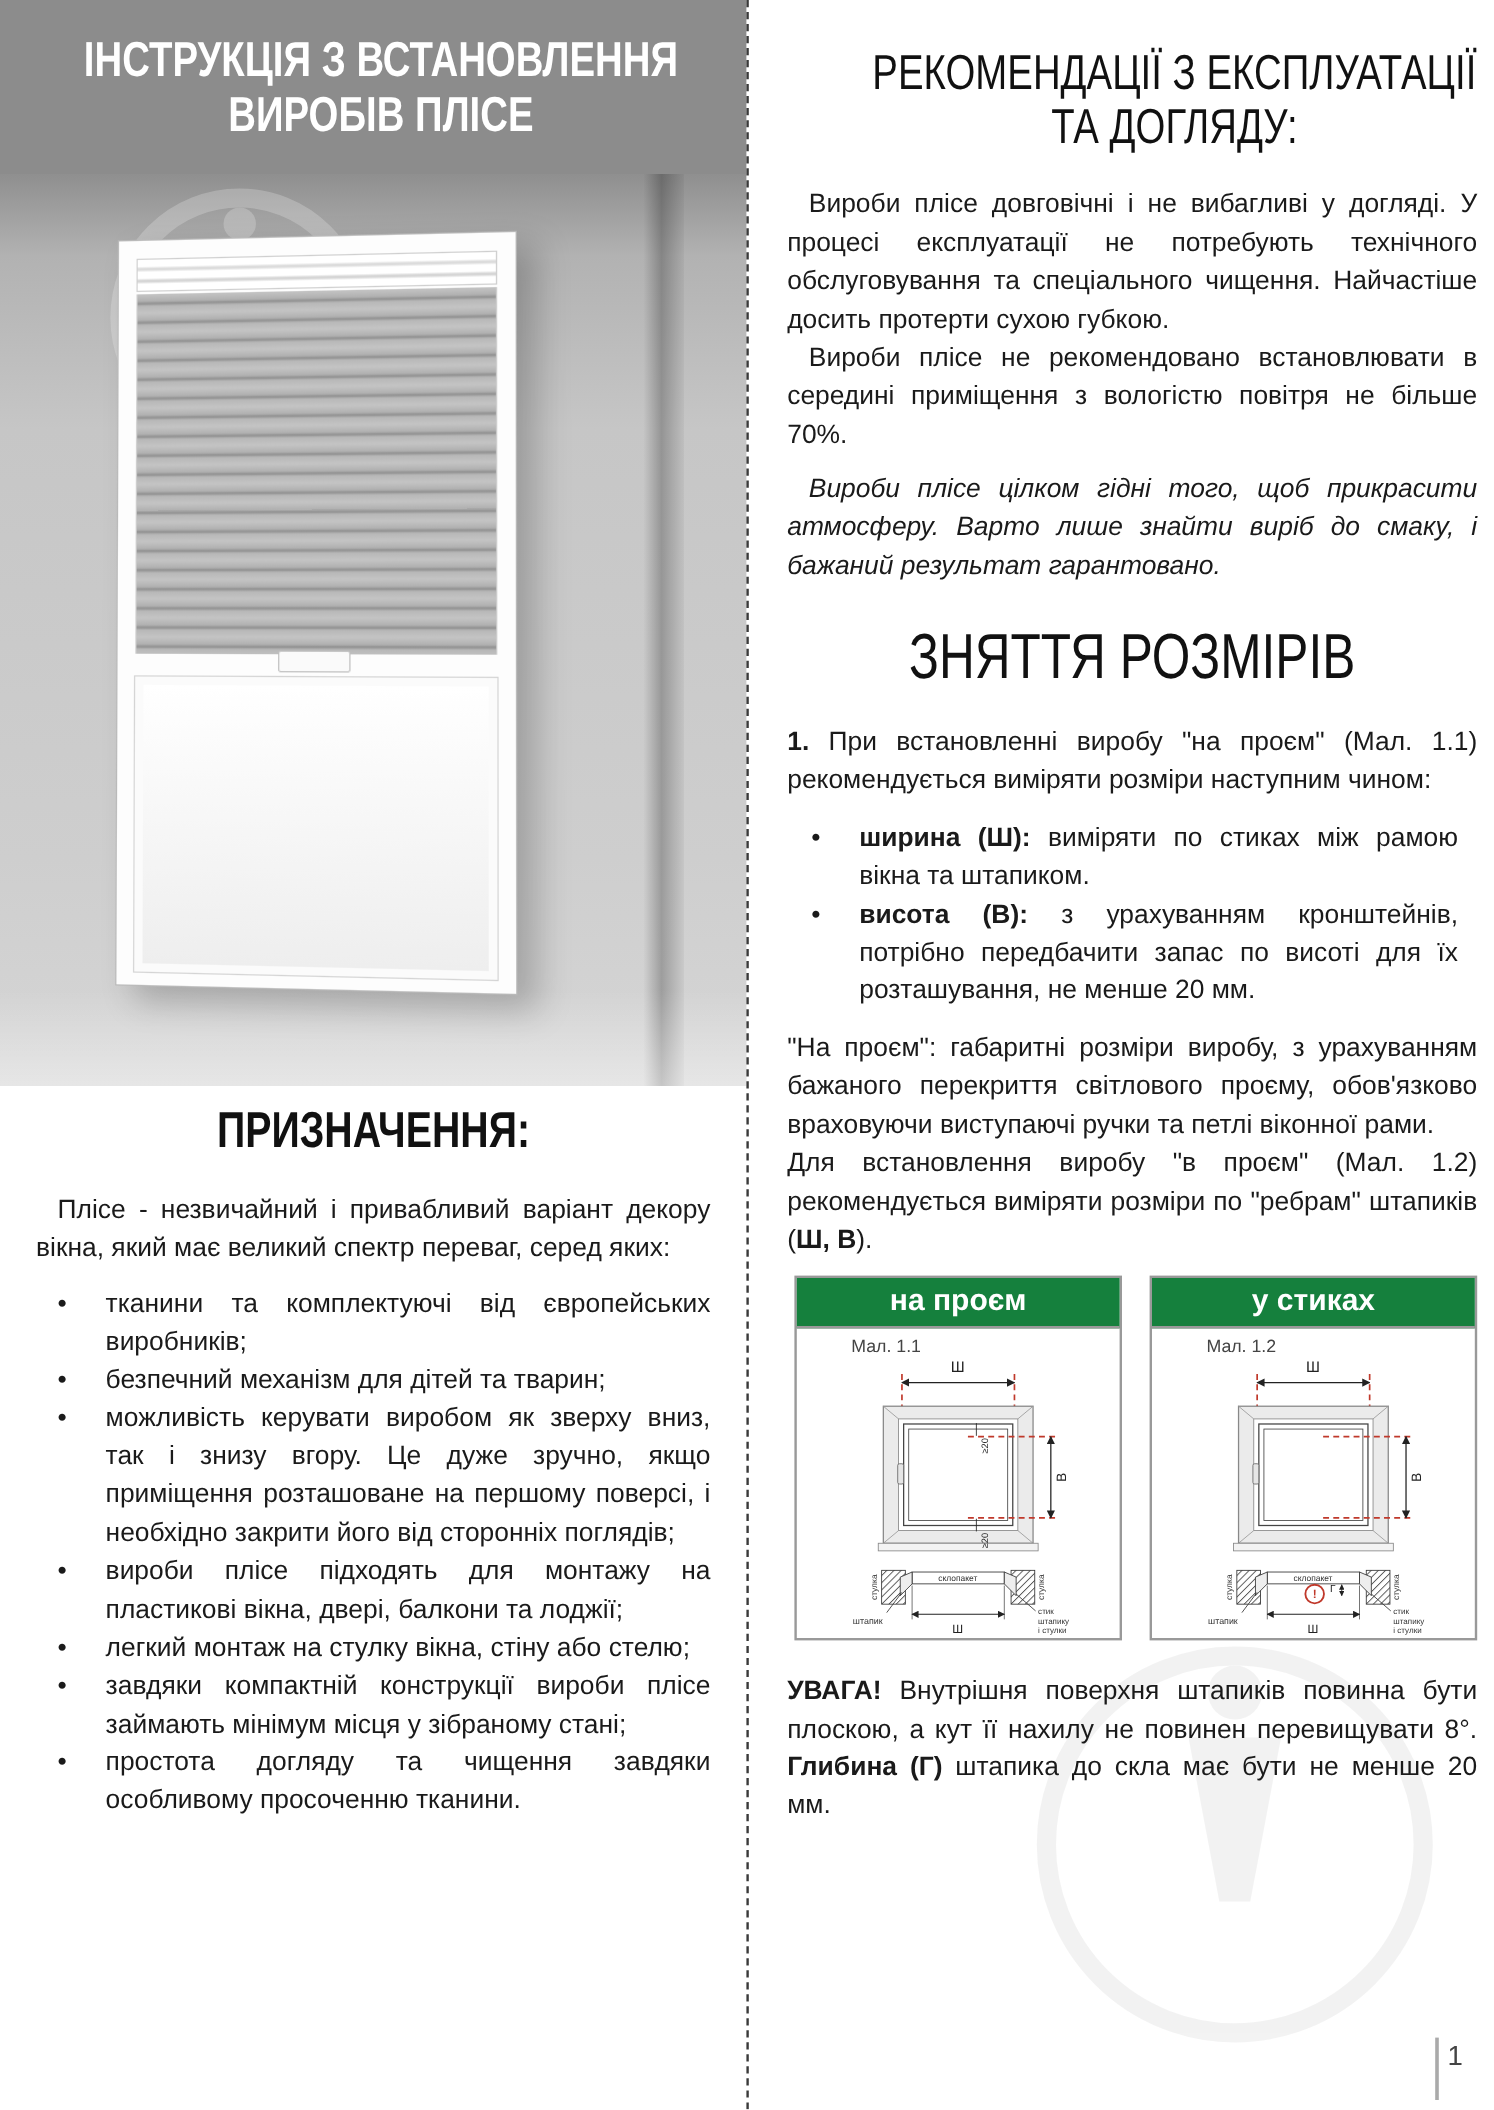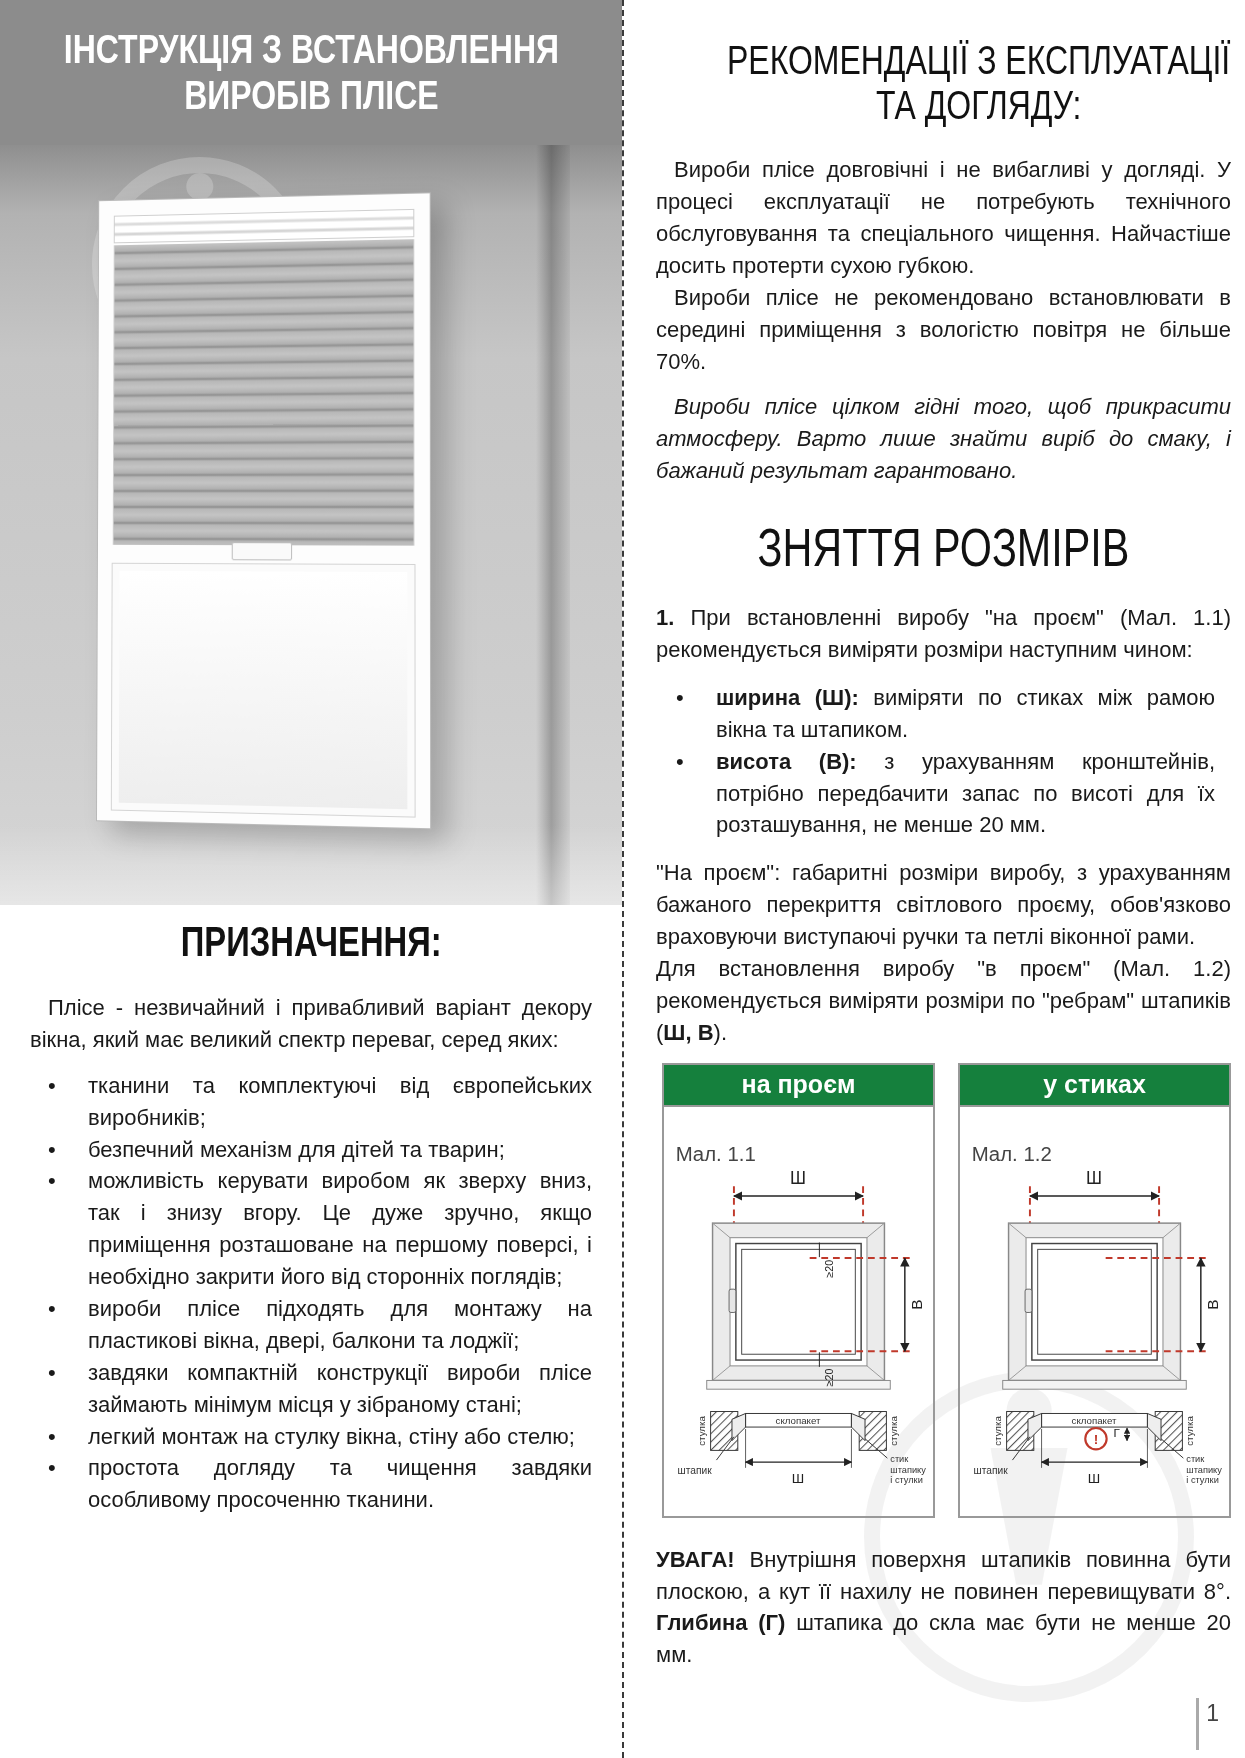--- a/index.html
+++ b/index.html
@@ -1,21 +1,21 @@
 <!DOCTYPE html>
 <html><head>
 <meta charset="utf-8">
 <style>
   html,body{margin:0;padding:0;background:#fff;}
   .page{position:relative;width:1245px;height:1758px;background:#fff;overflow:hidden;
         font-family:"Liberation Sans",sans-serif;color:#1a1a1a;}
   
   .col-left{position:absolute;left:0;top:0;width:622px;height:100%;}
   .l-header{position:absolute;left:0;top:0;width:622px;height:145px;background:#8c8c8c;
-            display:flex;align-items:center;justify-content:center;text-align:center;}
+            display:flex;align-items:center;justify-content:flex-start;text-align:center;}
   .l-header .condensed{color:#fff;font-size:41px;line-height:1.12;font-weight:bold;}
   .condensed{display:inline-block;transform:scaleX(.78);transform-origin:50% 50%;white-space:nowrap;}
   .photo{position:absolute;left:0;top:145px;width:622px;height:760px;overflow:hidden;
          background:linear-gradient(180deg,#8f8f8f 0%,#b2b2b2 9%,#c6c6c6 28%,#cecece 75%,#d6d6d6 100%);}
   .jamb{position:absolute;right:52px;top:0;width:34px;height:100%;
         background:linear-gradient(90deg,rgba(0,0,0,0) 0%,rgba(0,0,0,.25) 45%,rgba(0,0,0,.04) 100%);}
   .floor{position:absolute;left:0;bottom:0;width:100%;height:80px;
          background:linear-gradient(180deg,rgba(255,255,255,0),rgba(255,255,255,.4));}
   .window{position:absolute;left:96px;top:52px;width:332px;height:625px;background:#fdfdfd;
           border:1px solid #b9b9b9;box-shadow:16px 12px 26px rgba(0,0,0,.22);
@@ -58,21 +58,21 @@
   .care p{margin:0;}
   .care .gap{height:14px;}
   ul.mlist{list-style:none;margin:16px;padding:0;}
   ul.mlist li{position:relative;padding-left:44px;}
   ul.mlist li::before{content:"•";position:absolute;left:4px;top:0;}
   
   .figs{display:flex;gap:23px;margin:14px 0 0 6px;position:relative;z-index:1;}
   .fig{width:277px;border:2px solid #999;background:transparent;}
   .fig-tab{height:40px;background:#15803d;color:#fff;display:flex;align-items:center;justify-content:center;
            font-weight:bold;font-size:25px;border-bottom:2px solid #999;}
-  .fig-body{height:409px;border-radius:13px;}
+  .fig-body{height:258px;border-radius:13px;}
   .fig-body svg{display:block;width:100%;height:100%;font-family:"Liberation Sans",sans-serif;}
   .attention{margin-top:26px;position:relative;z-index:1;}
   
   .pagenum{position:absolute;right:26px;bottom:8px;display:flex;align-items:flex-start;gap:7px;}
   .pn-line{display:inline-block;width:0;height:52px;border-left:3px solid #aaa;}
   .pn-num{font-size:23px;color:#444;padding-top:2px;}
 </style>
 </head>
 <body>
 
@@ -100,22 +100,22 @@
     </div>
 
     <div class="purpose">
       <h2><span class="condensed">ПРИЗНАЧЕННЯ:</span></h2>
       <div class="bodytext indent">Плісе - незвичайний і привабливий варіант декору вікна, який має великий спектр переваг, серед яких:</div>
       <ul class="blist bodytext">
         <li>тканини та комплектуючі від європейських виробників;</li>
         <li>безпечний механізм для дітей та тварин;</li>
         <li>можливість керувати виробом як зверху вниз, так і знизу вгору. Це дуже зручно, якщо приміщення розташоване на першому поверсі, і необхідно закрити його від сторонніх поглядів;</li>
         <li>вироби плісе підходять для монтажу на пластикові вікна, двері, балкони та лоджії;</li>
+        <li>легкий монтаж на стулку вікна, стіну або стелю;</li>
         <li>завдяки компактній конструкції вироби плісе займають мінімум місця у зібраному стані;</li>
-        <li>легкий монтаж на стулку вікна, стіну або стелю;</li>
         <li>простота догляду та чищення завдяки особливому просоченню тканини.</li>
       </ul>
     </div>
   </div>
 
   <div class="divider"></div>
 
   <div class="col-right">
     <div class="watermark wm-right"></div>
 

